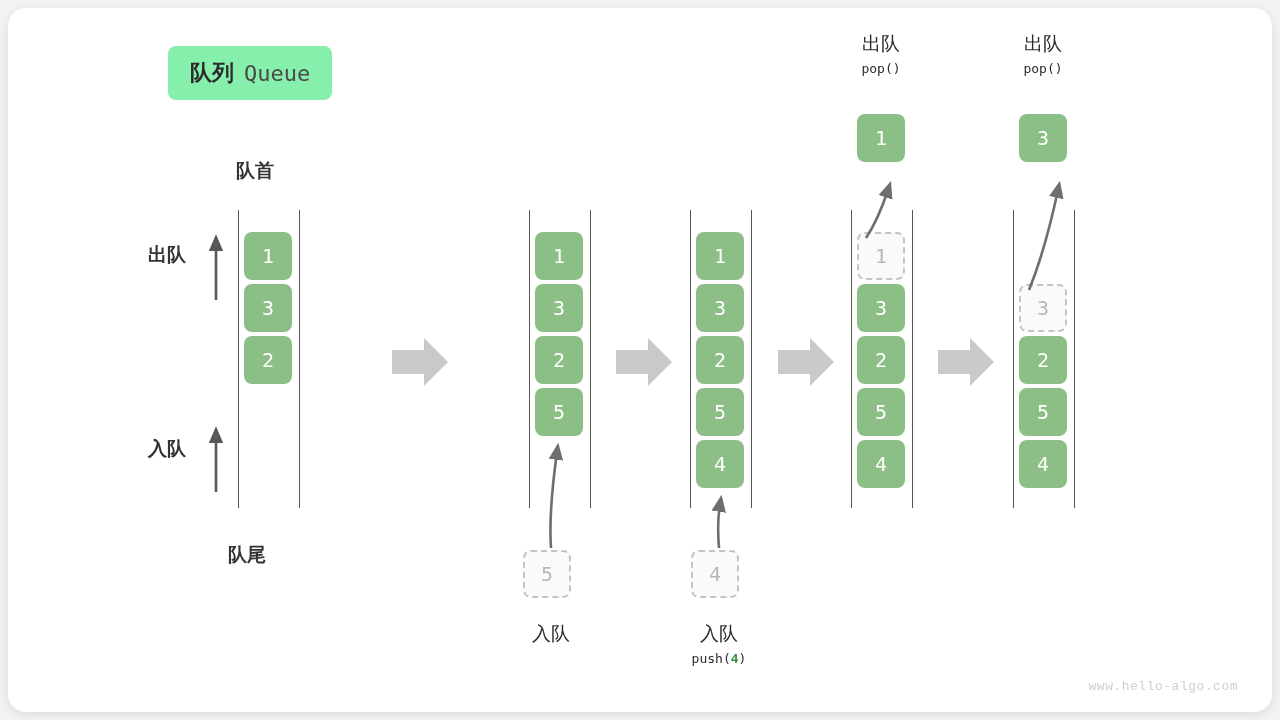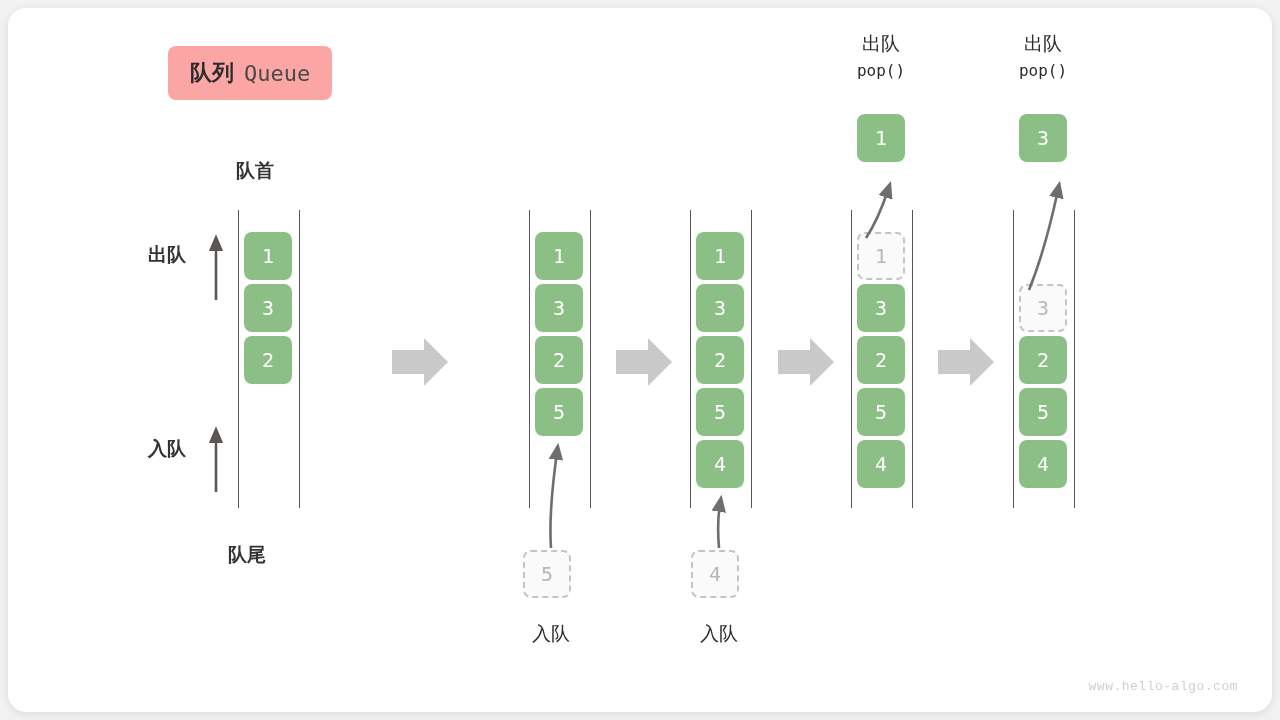--- a/index.html
+++ b/index.html
@@ -30,21 +30,21 @@
     box-shadow: 0 2px 10px rgba(0,0,0,0.10);
   }
 
   
   .title-badge {
     position: absolute;
     left: 168px;
     top: 46px;
     height: 54px;
     padding: 0 22px;
-    background: #fca5a5;
+    background: #86efac;
     border-radius: 8px;
     display: flex;
     align-items: center;
     gap: 10px;
   }
   .title-cn {
     font-size: 22px;
     font-weight: bold;
     color: #2b2b2b;
     font-family: "Liberation Sans", sans-serif;
@@ -107,21 +107,21 @@
     line-height: 1.5;
   }
   .cap .cn {
     display: block;
     font-size: 19px;
     color: #2b2b2b;
     font-family: "Liberation Sans", sans-serif;
   }
   .cap .code {
     display: block;
-    font-size: 16px;
+    font-size: 13px;
     color: #2b2b2b;
     font-family: "DejaVu Sans Mono", monospace;
   }
   .cap .code .num { color: #3a9142; font-weight: bold; }
 
   
   .arrows-svg {
     position: absolute;
     left: 0;
     top: 0;
@@ -185,20 +185,21 @@
   </div>
 
   <div class="box" style="left:696px; top:232px">1</div>
   <div class="box" style="left:696px; top:284px">3</div>
   <div class="box" style="left:696px; top:336px">2</div>
   <div class="box" style="left:696px; top:388px">5</div>
   <div class="box" style="left:696px; top:440px">4</div>
   <div class="box ghost" style="left:691px; top:550px">4</div>
   <div class="cap" style="left:634px; top:620px; width:170px">
     <span class="cn">入队</span>
+    <span class="code">push(<span class="num">4</span>)</span>
   </div>
 
   <div class="cap" style="left:796px; top:30px; width:170px">
     <span class="cn">出队</span>
     <span class="code">pop()</span>
   </div>
   <div class="box" style="left:857px; top:114px">1</div>
   <div class="box ghost" style="left:857px; top:232px">1</div>
   <div class="box" style="left:857px; top:284px">3</div>
   <div class="box" style="left:857px; top:336px">2</div>

